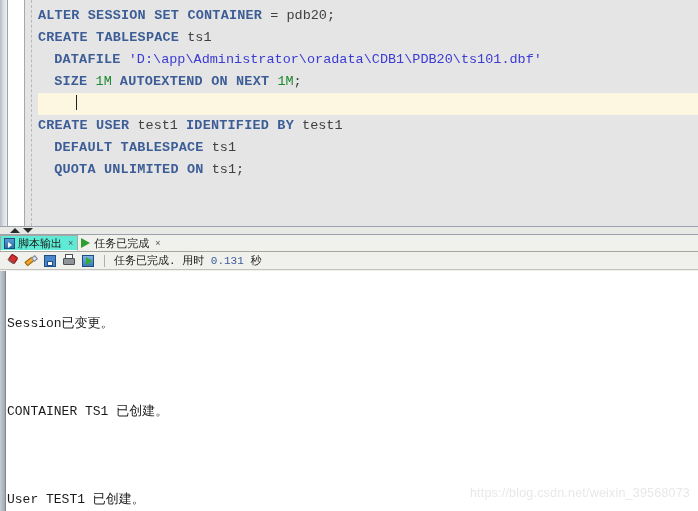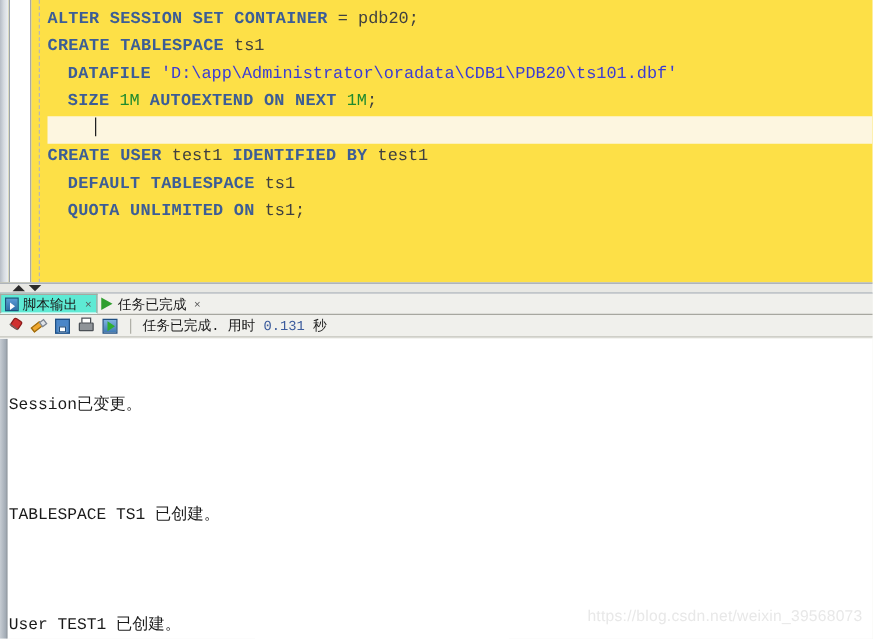--- a/index.html
+++ b/index.html
@@ -14,21 +14,21 @@
     overflow: hidden;
     font-family: "Liberation Sans", sans-serif;
   }
 
   
   #editor-pane {
     position: absolute;
     left: 0; top: 0;
     width: 698px;
     height: 226px;
-    background: #fde047;
+    background: #e5e5e5;
     overflow: hidden;
   }
   
   .edge-strip {
     position: absolute;
     left: 0; top: 0;
     width: 7px;
     height: 226px;
     background: linear-gradient(to right, #b6bdc6 0%, #d6dbe1 45%, #eef1f4 100%);
     border-right: 1px solid #9aa3ad;
@@ -399,17 +399,17 @@
     <span class="tb-btn ico-eraser"></span>
     <span class="tb-btn ico-save"></span>
     <span class="tb-btn ico-print"></span>
     <span class="tb-btn ico-run"></span>
     <span class="tb-sep"></span>
     <span class="status-text"><span>任务已完成. 用时 </span><span class="stnum">0.131</span><span> 秒</span></span>
   </div>
 
   <div id="out-textarea">
     <div id="out-left-strip"></div>
-    <div id="out-text"><div class="out-line">&nbsp;</div><div class="out-line">Session已变更。</div><div class="out-line">&nbsp;</div><div class="out-line">&nbsp;</div><div class="out-line">&nbsp;</div><div class="out-line">TABLESPACE TS1 已创建。</div><div class="out-line">&nbsp;</div><div class="out-line">&nbsp;</div><div class="out-line">&nbsp;</div><div class="out-line">User TEST1 已创建。</div></div>
+    <div id="out-text"><div class="out-line">&nbsp;</div><div class="out-line">Session已变更。</div><div class="out-line">&nbsp;</div><div class="out-line">&nbsp;</div><div class="out-line">&nbsp;</div><div class="out-line">CONTAINER TS1 已创建。</div><div class="out-line">&nbsp;</div><div class="out-line">&nbsp;</div><div class="out-line">&nbsp;</div><div class="out-line">User TEST1 已创建。</div></div>
   </div>
 
   <div id="watermark">https://blog.csdn.net/weixin_39568073</div>
 </div>
 
 </body></html>

